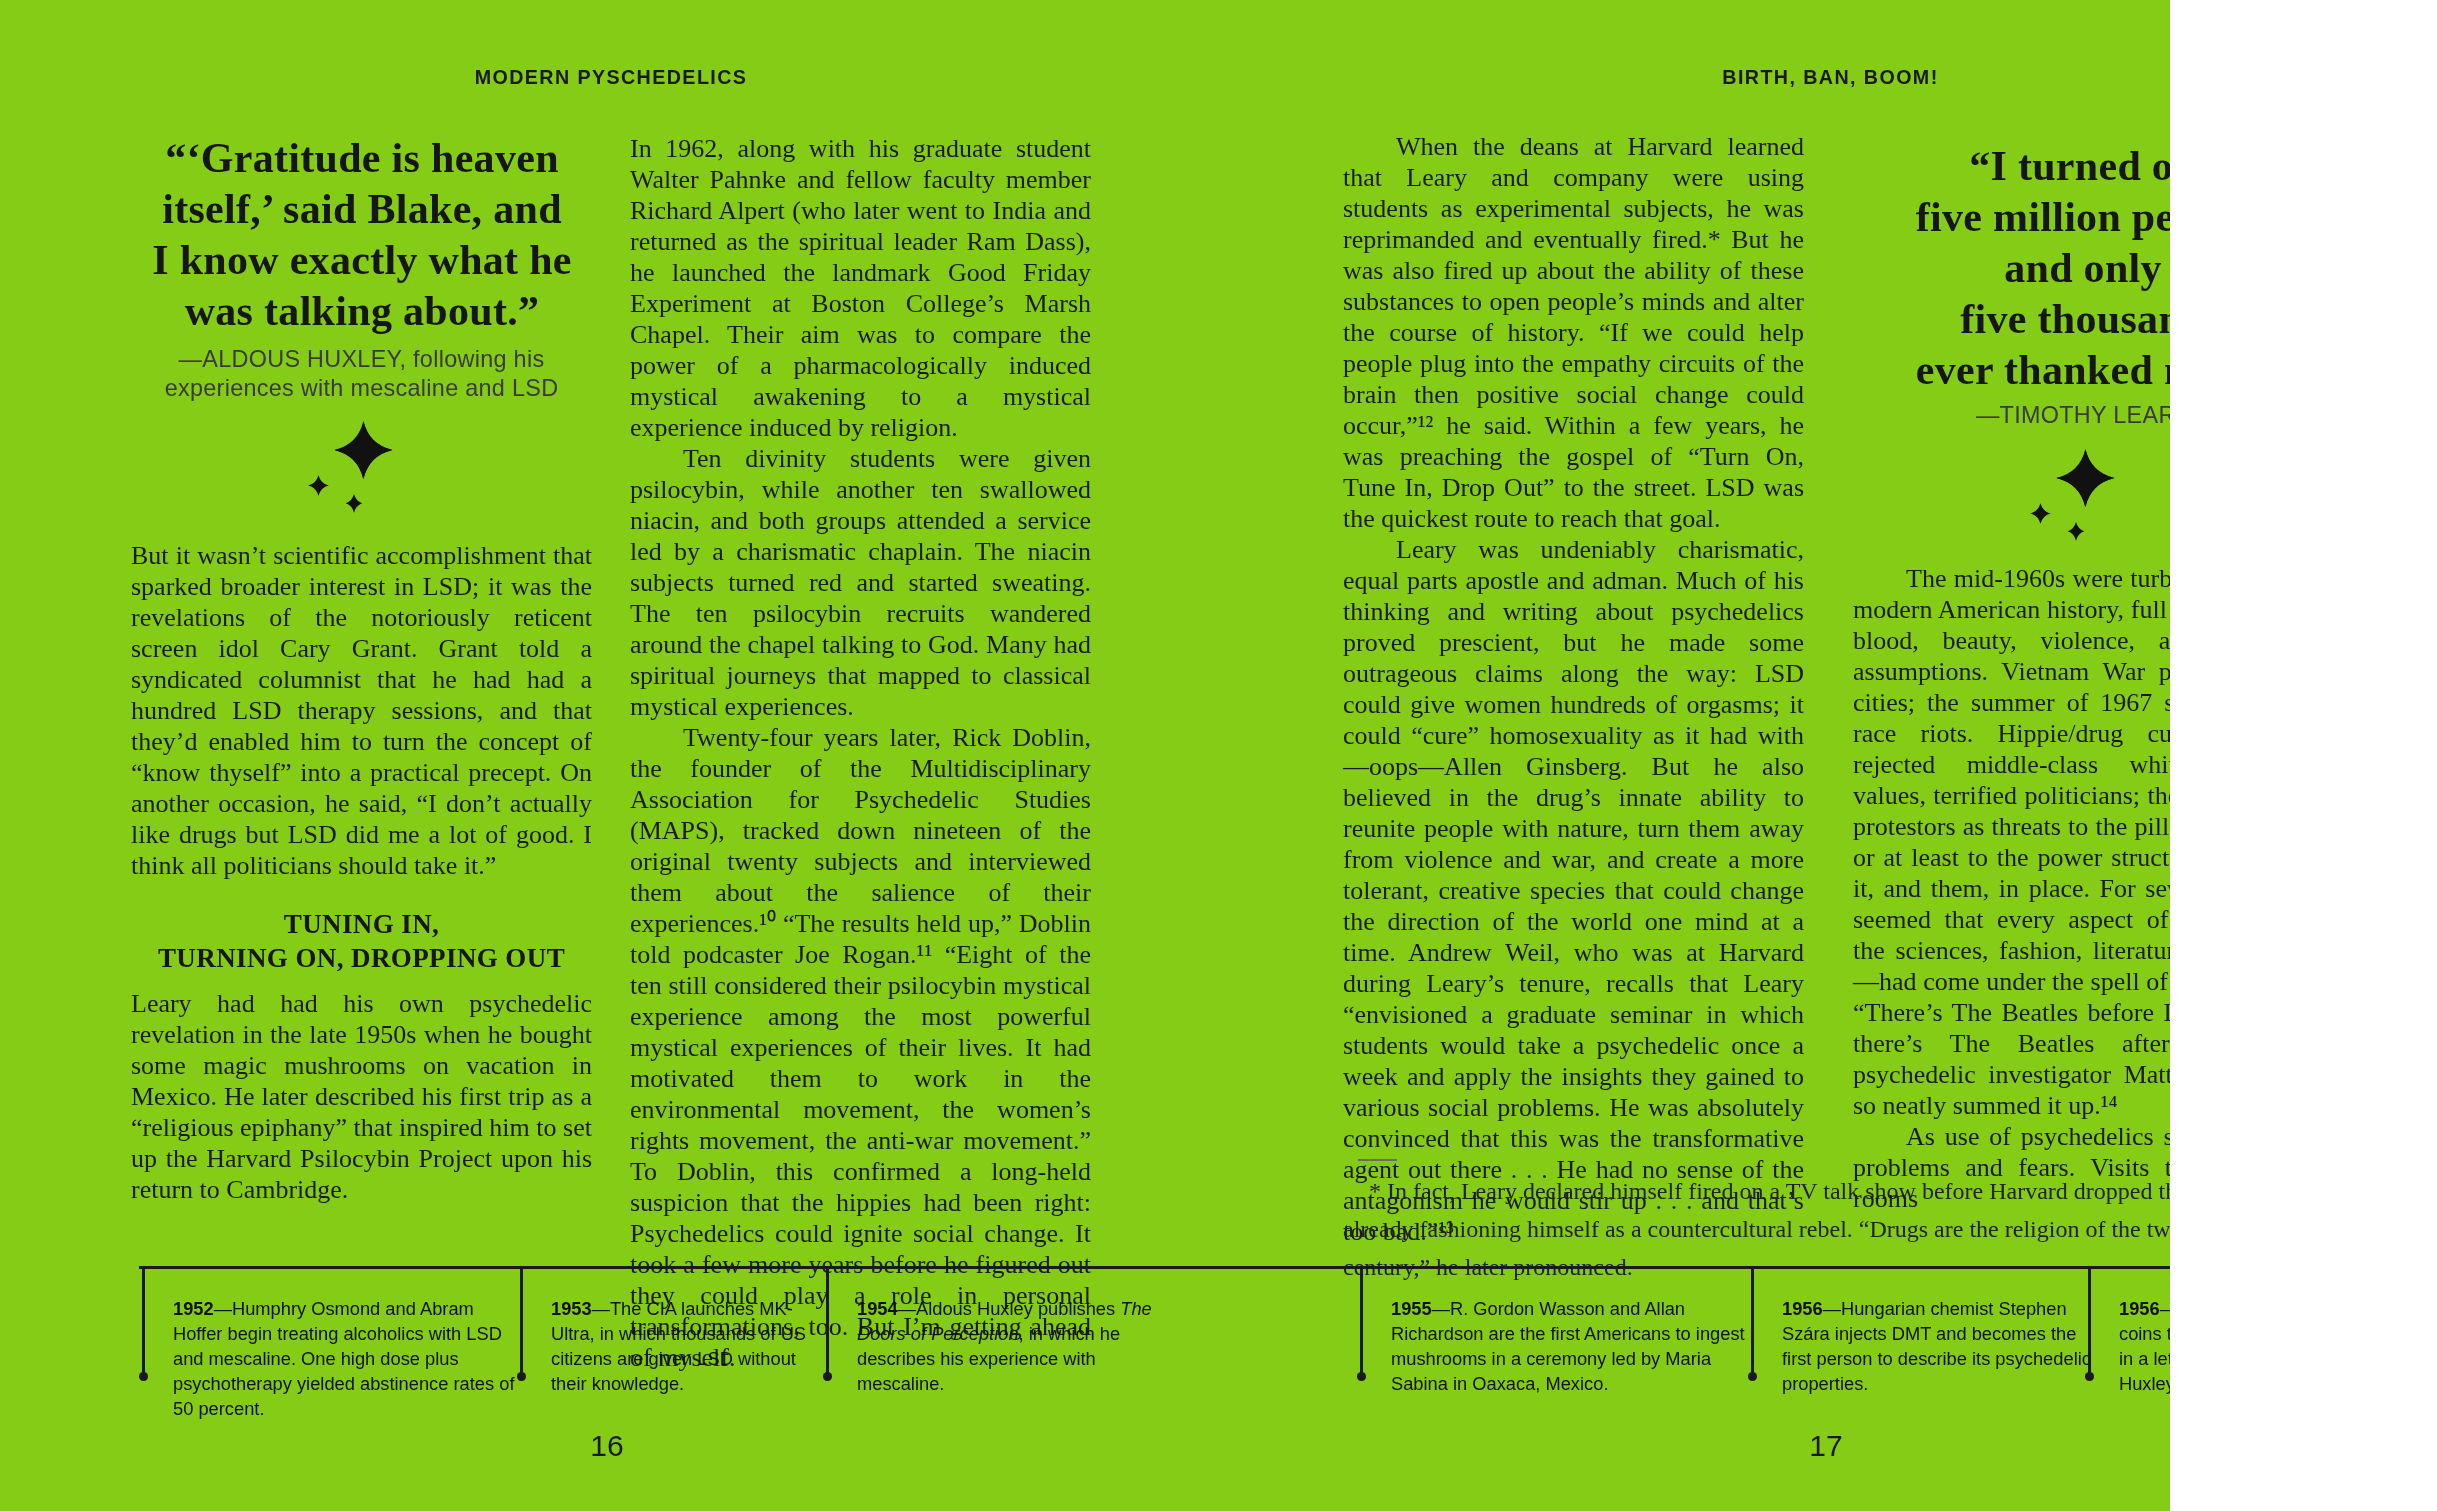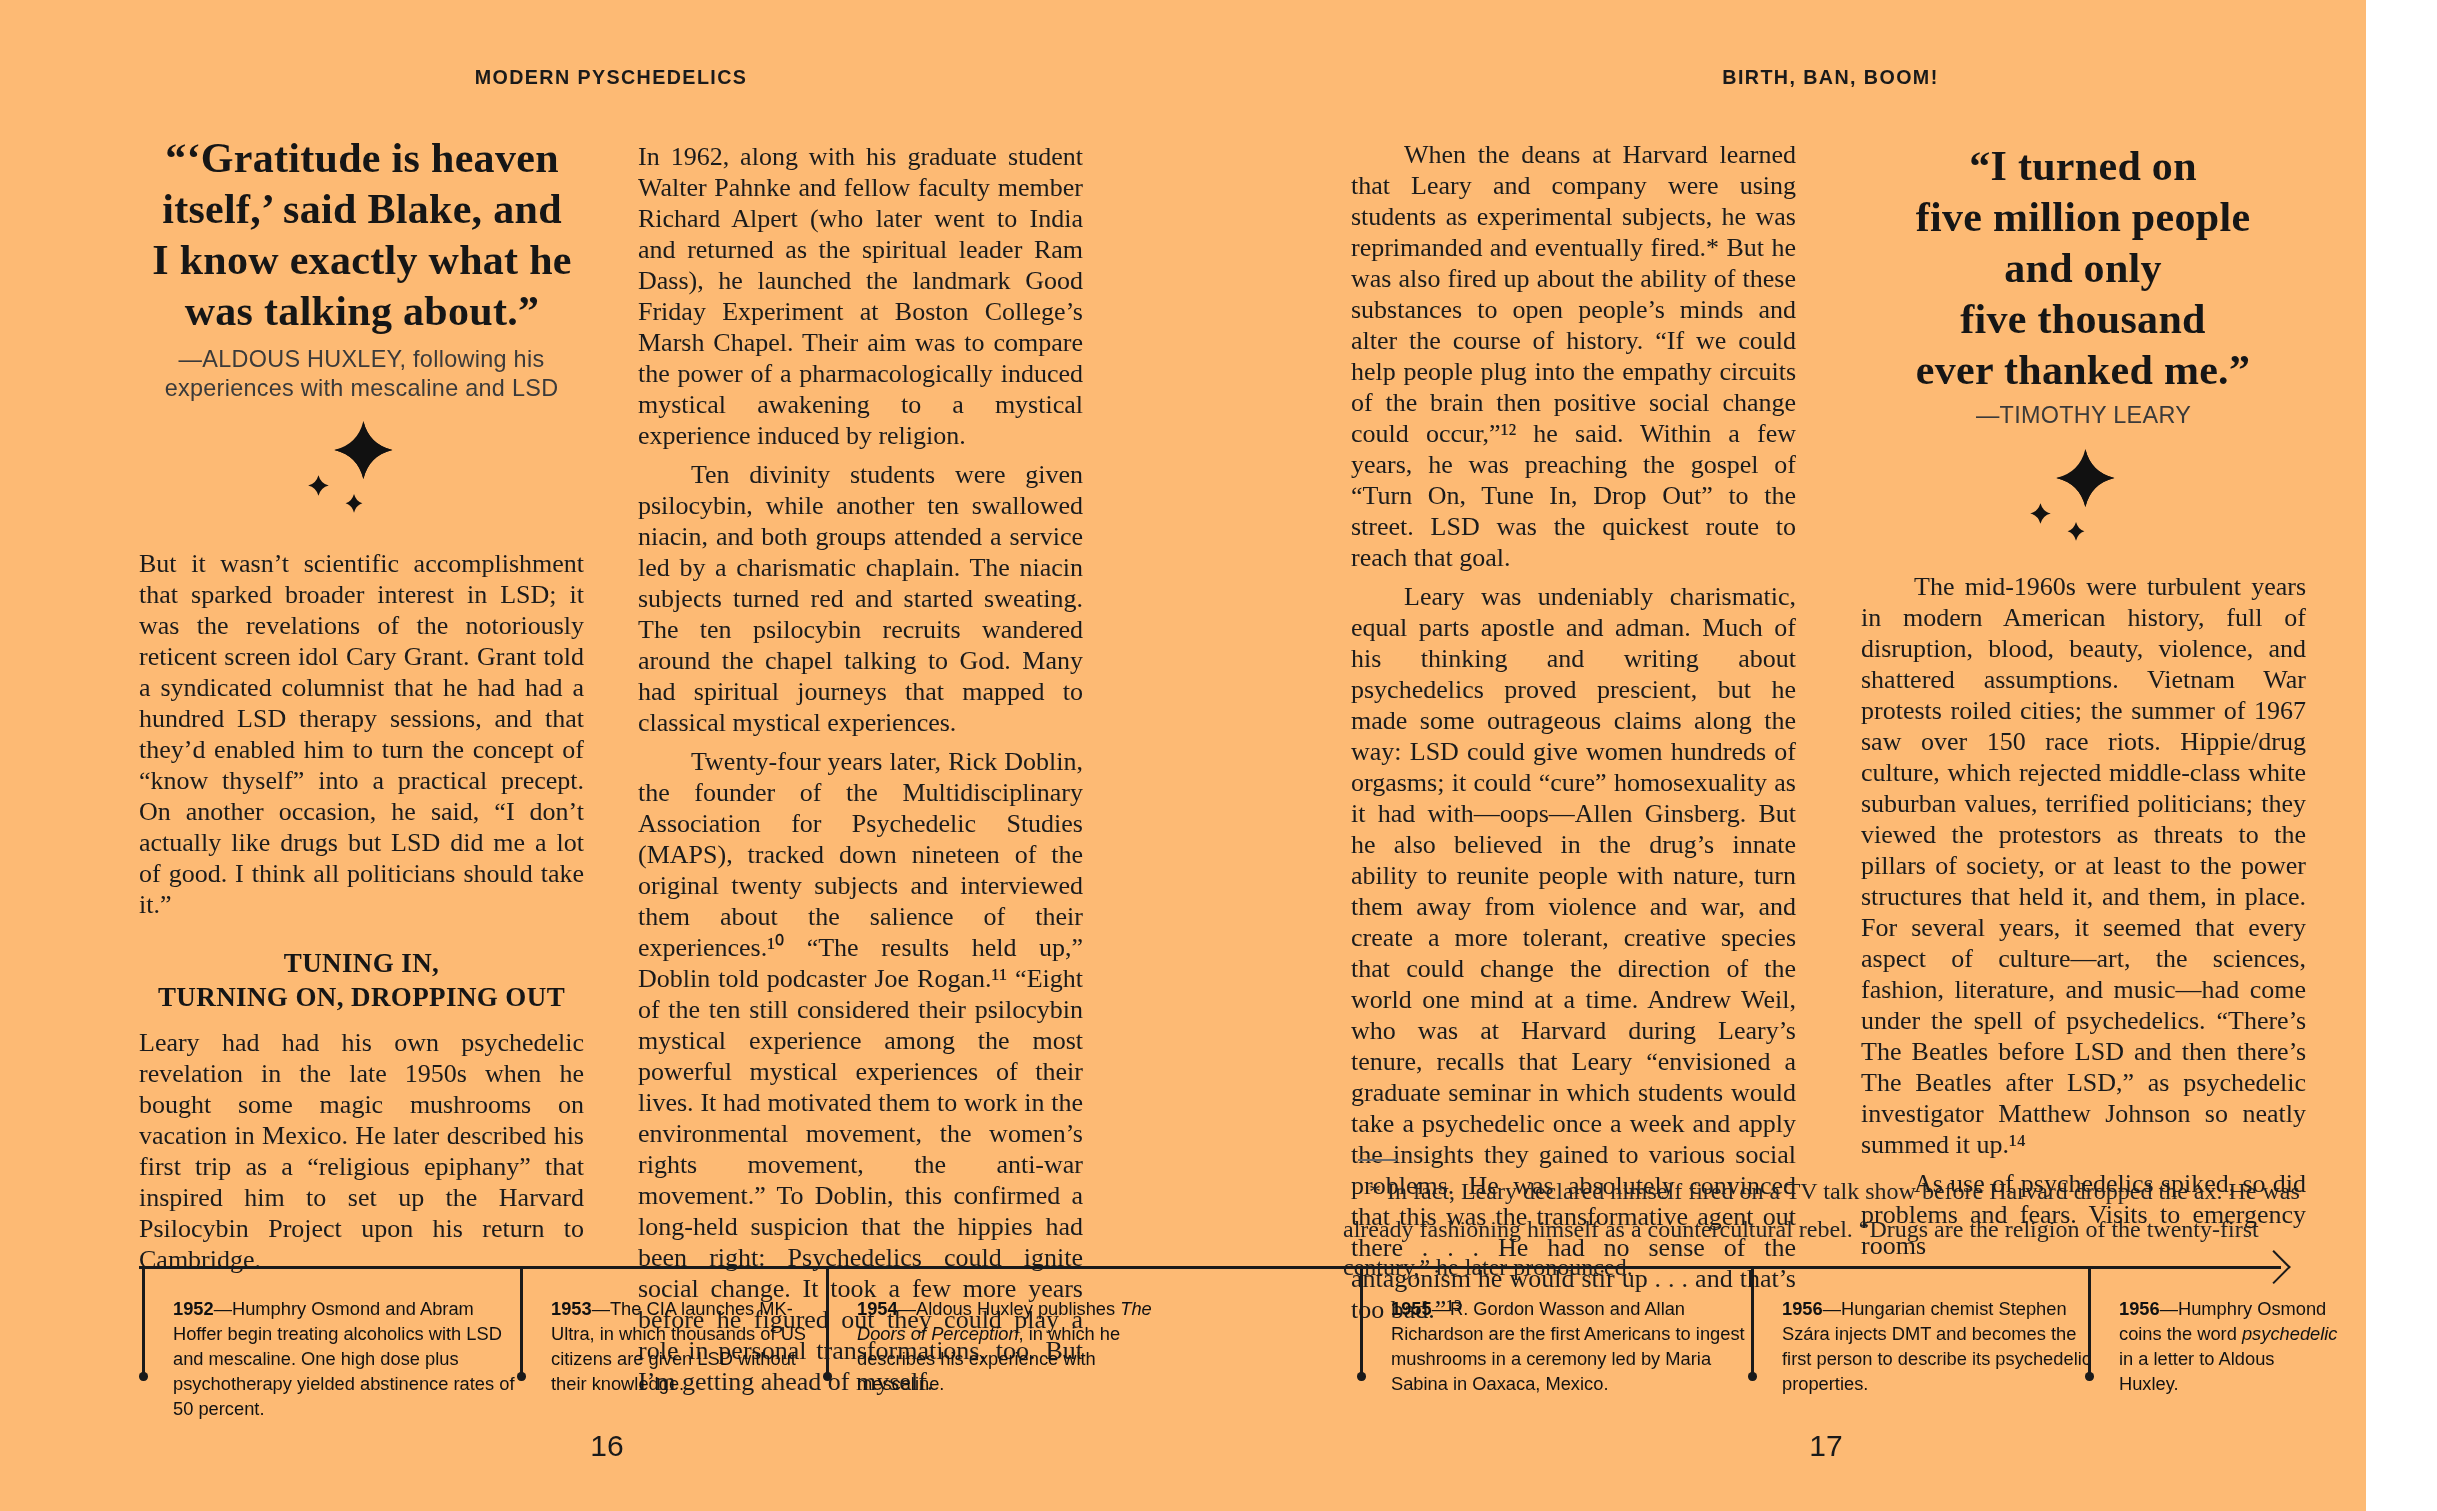--- a/index.html
+++ b/index.html
@@ -1,20 +1,20 @@
 <!DOCTYPE html>
 <html style="font-size:15px"><head>
 <meta charset="utf-8">
 <style>
   html, body { margin: 0; padding: 0; background: #ffffff; }
   #spread {
     position: relative;
-    width: 2366px;
+    width: 2170px;
     height: 1511px;
-    background: #fdba74;
+    background: #84cc16;
     color: #1a1a1a;
     font-family: "Liberation Serif", serif;
     overflow: hidden;
   }
   .abs { position: absolute; }
 
   
   .running-head {
     font-family: "Liberation Sans", sans-serif;
     font-weight: bold;
@@ -45,21 +45,21 @@
     letter-spacing: 0.3px;
   }
 
   
   .body-col {
     font-size: 26px;
     line-height: 31px;
     text-align: justify;
     color: #1b1b1b;
   }
-  .para { margin: 8px; }
+  .para { margin: 0; }
   .para.indent { text-indent: 53px; }
 
   .section-heading {
     font-weight: bold;
     font-size: 27px;
     line-height: 34px;
     text-align: center;
     white-space: pre-line;
     letter-spacing: 0.4px;
     margin: 26px 0 13px 0;

